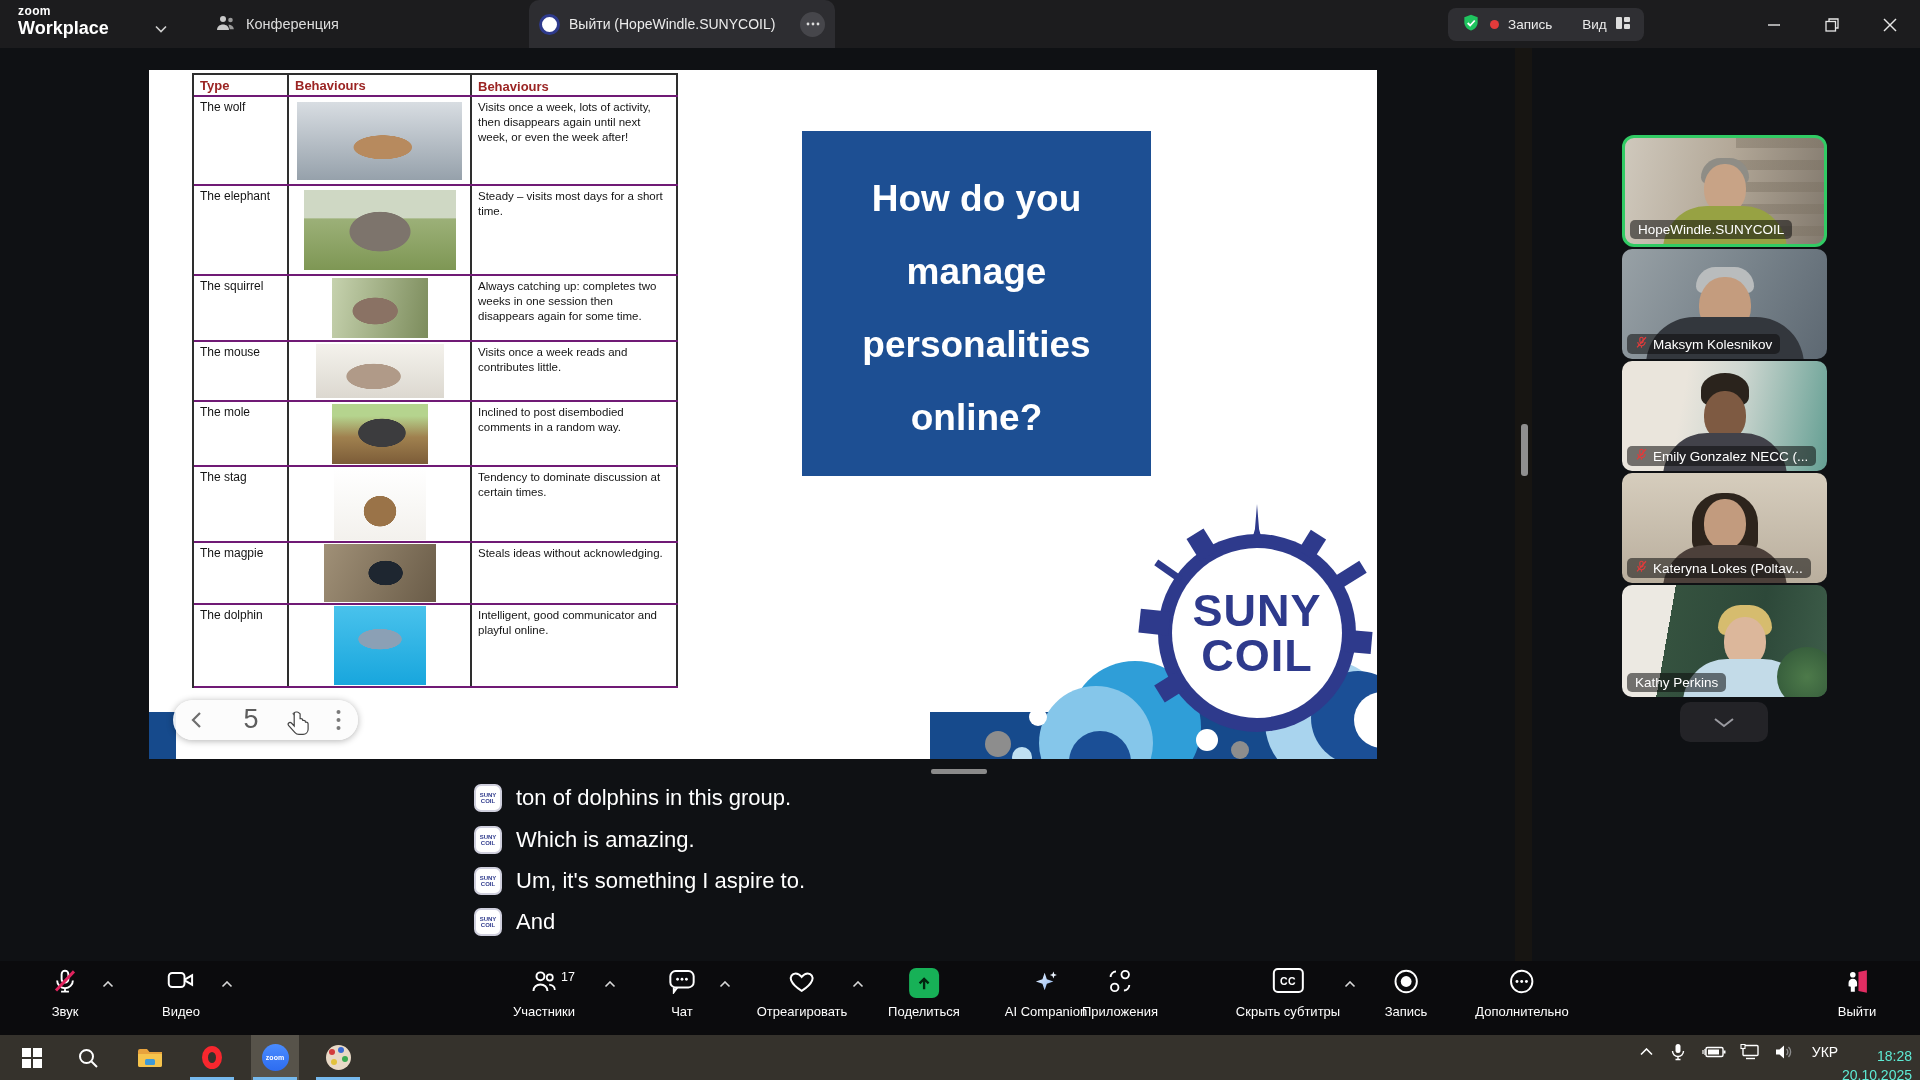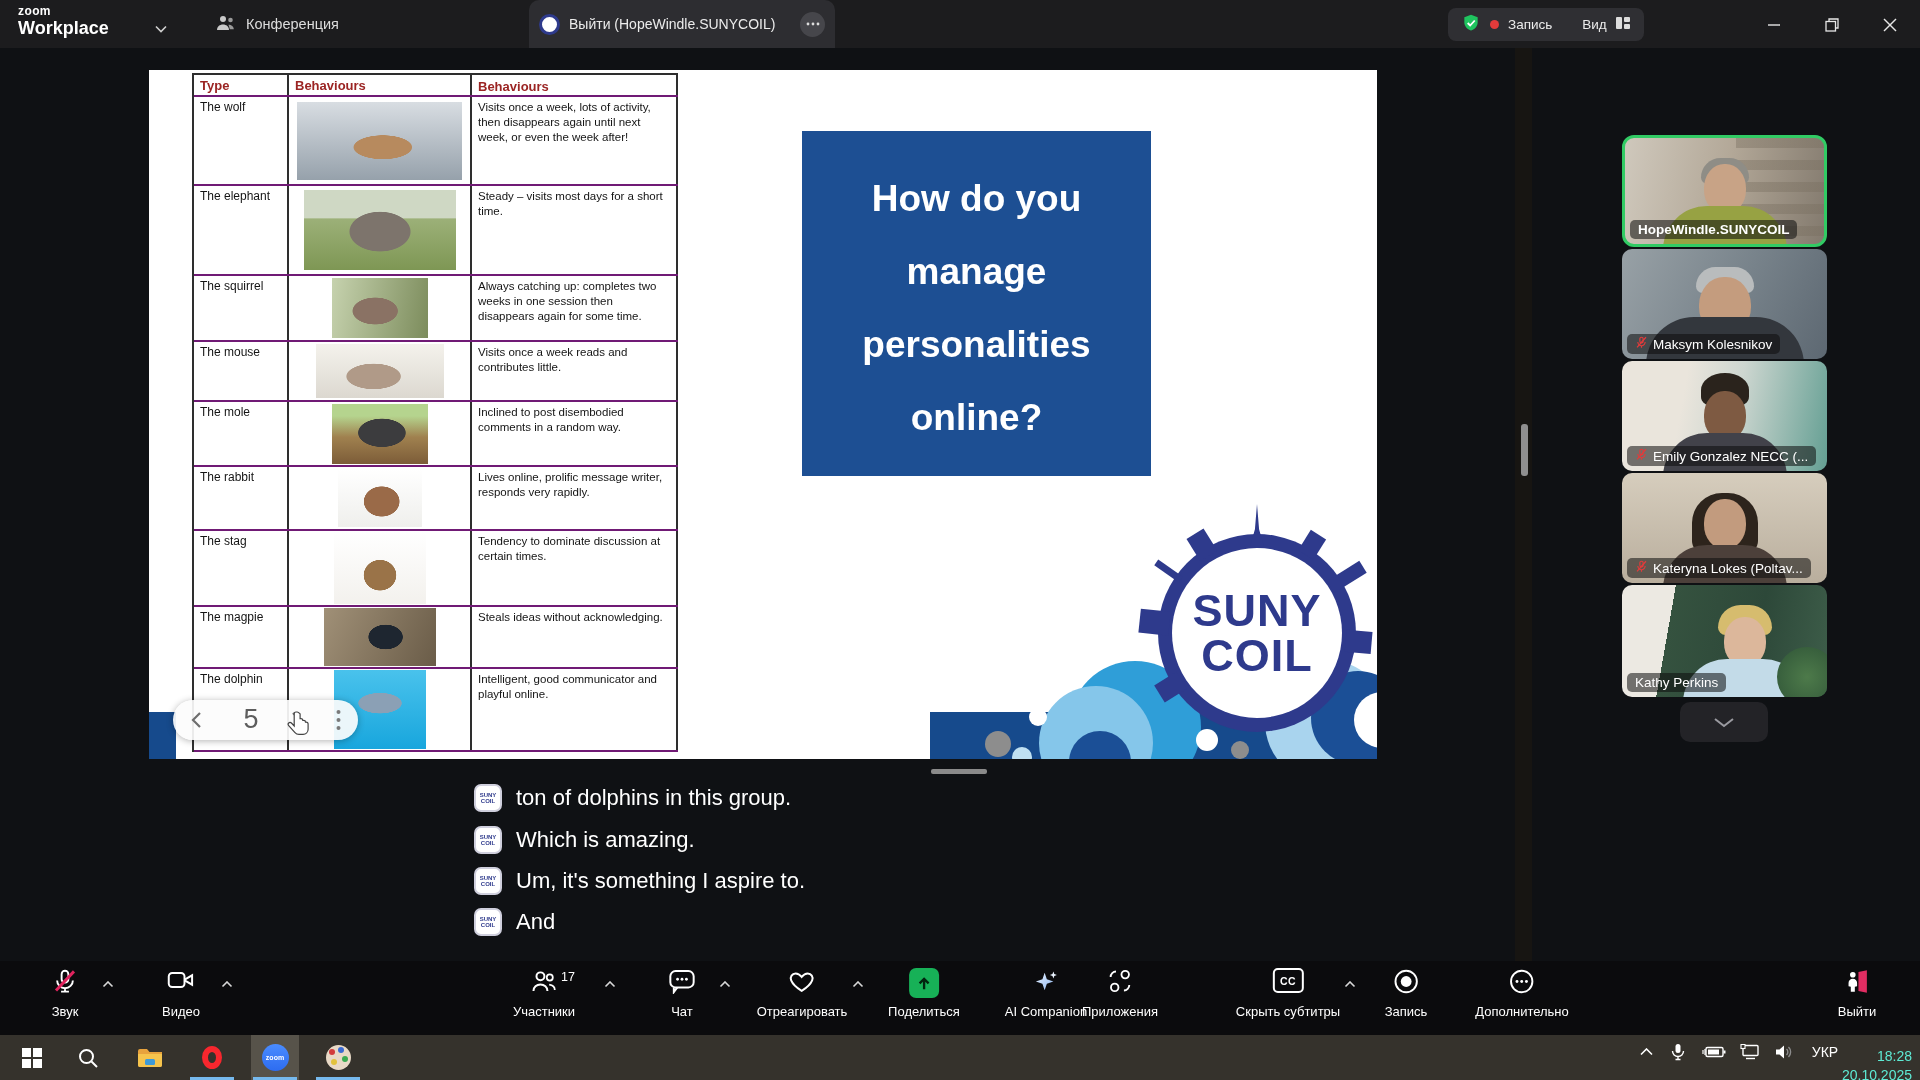--- a/index.html
+++ b/index.html
@@ -79,21 +79,21 @@
 
   
   .tile{position:absolute;left:1622px;width:205px;border-radius:10px;overflow:hidden;box-sizing:border-box;background:#222;}
   .tile.active{border:3px solid #31cb64;border-radius:12px;}
   .pers{position:absolute;left:50%;bottom:0;transform:translateX(-50%);width:160px;height:96px;}
   .ph{position:absolute;left:50%;transform:translateX(-50%);bottom:60px;width:48px;height:26px;border-radius:24px 24px 8px 8px;}
   .pf{position:absolute;left:50%;transform:translateX(-50%);bottom:30px;width:42px;height:50px;border-radius:48%;}
   .pb{position:absolute;left:50%;transform:translateX(-50%);bottom:-6px;width:124px;height:44px;border-radius:60px 60px 0 0;}
   .vlab{position:absolute;left:5px;bottom:5px;background:rgba(12,12,12,.55);border-radius:5px;padding:2px 8px;
         color:#fff;font-size:13.5px;display:flex;align-items:center;gap:5px;max-width:186px;white-space:nowrap;overflow:hidden;}
-  .t1{background:linear-gradient(100deg,#cfc8bc,#b3a898 50%,#837a6e);font-weight:bold;}
+  .t1{background:linear-gradient(100deg,#cfc8bc,#b3a898 50%,#837a6e);}
   .t1::before{content:"";position:absolute;right:0;top:0;width:44%;height:100%;
               background:repeating-linear-gradient(180deg,rgba(120,110,95,.4) 0 10px,rgba(0,0,0,0) 10px 22px);}
   .t1 .ph{background:#8f8d86;} .t1 .pf{background:#c8a386;} .t1 .pb{background:#97a243;}
   .t2{background:linear-gradient(115deg,#98a1a6,#77828a 55%,#5d6872);}
   .t2 .ph{background:#b9bcbd;width:58px;bottom:66px;} .t2 .pf{background:#c49c7e;width:52px;height:58px;bottom:24px;}
   .t2 .pb{background:#33373d;width:158px;height:48px;}
   .t3{background:linear-gradient(100deg,#eae5dc 30%,#cdd6d0 55%,#649f93);}
   .t3 .ph{background:#2a231c;height:34px;bottom:64px;border-radius:50% 50% 30% 30%;}
   .t3 .pf{background:#7e5a42;} .t3 .pb{background:#42424a;}
   .t4{background:linear-gradient(180deg,#d6cdbd,#b9ae9d);}
@@ -252,27 +252,20 @@
             </div>
           <div class="tc c3">Visits once a week reads and contributes little.</div>
         </div>
         <div class="trow" style="height:65px;">
           <div class="tc c1">The mole</div>
           <div class="tc c2">
               <div class="animal a-mole"></div>
             </div>
           <div class="tc c3">Inclined to post disembodied comments in a random way.</div>
         </div>
-        <div class="trow" style="height:64px;">
-          <div class="tc c1">The rabbit</div>
-          <div class="tc c2">
-              <div class="animal a-rabbit"></div>
-            </div>
-          <div class="tc c3">Lives online, prolific message writer, responds very rapidly.</div>
-        </div>
         <div class="trow" style="height:76px;">
           <div class="tc c1">The stag</div>
           <div class="tc c2">
               <div class="animal a-stag"></div>
             </div>
           <div class="tc c3">Tendency to dominate discussion at certain times.</div>
         </div>
         <div class="trow" style="height:62px;">
           <div class="tc c1">The magpie</div>
           <div class="tc c2">

